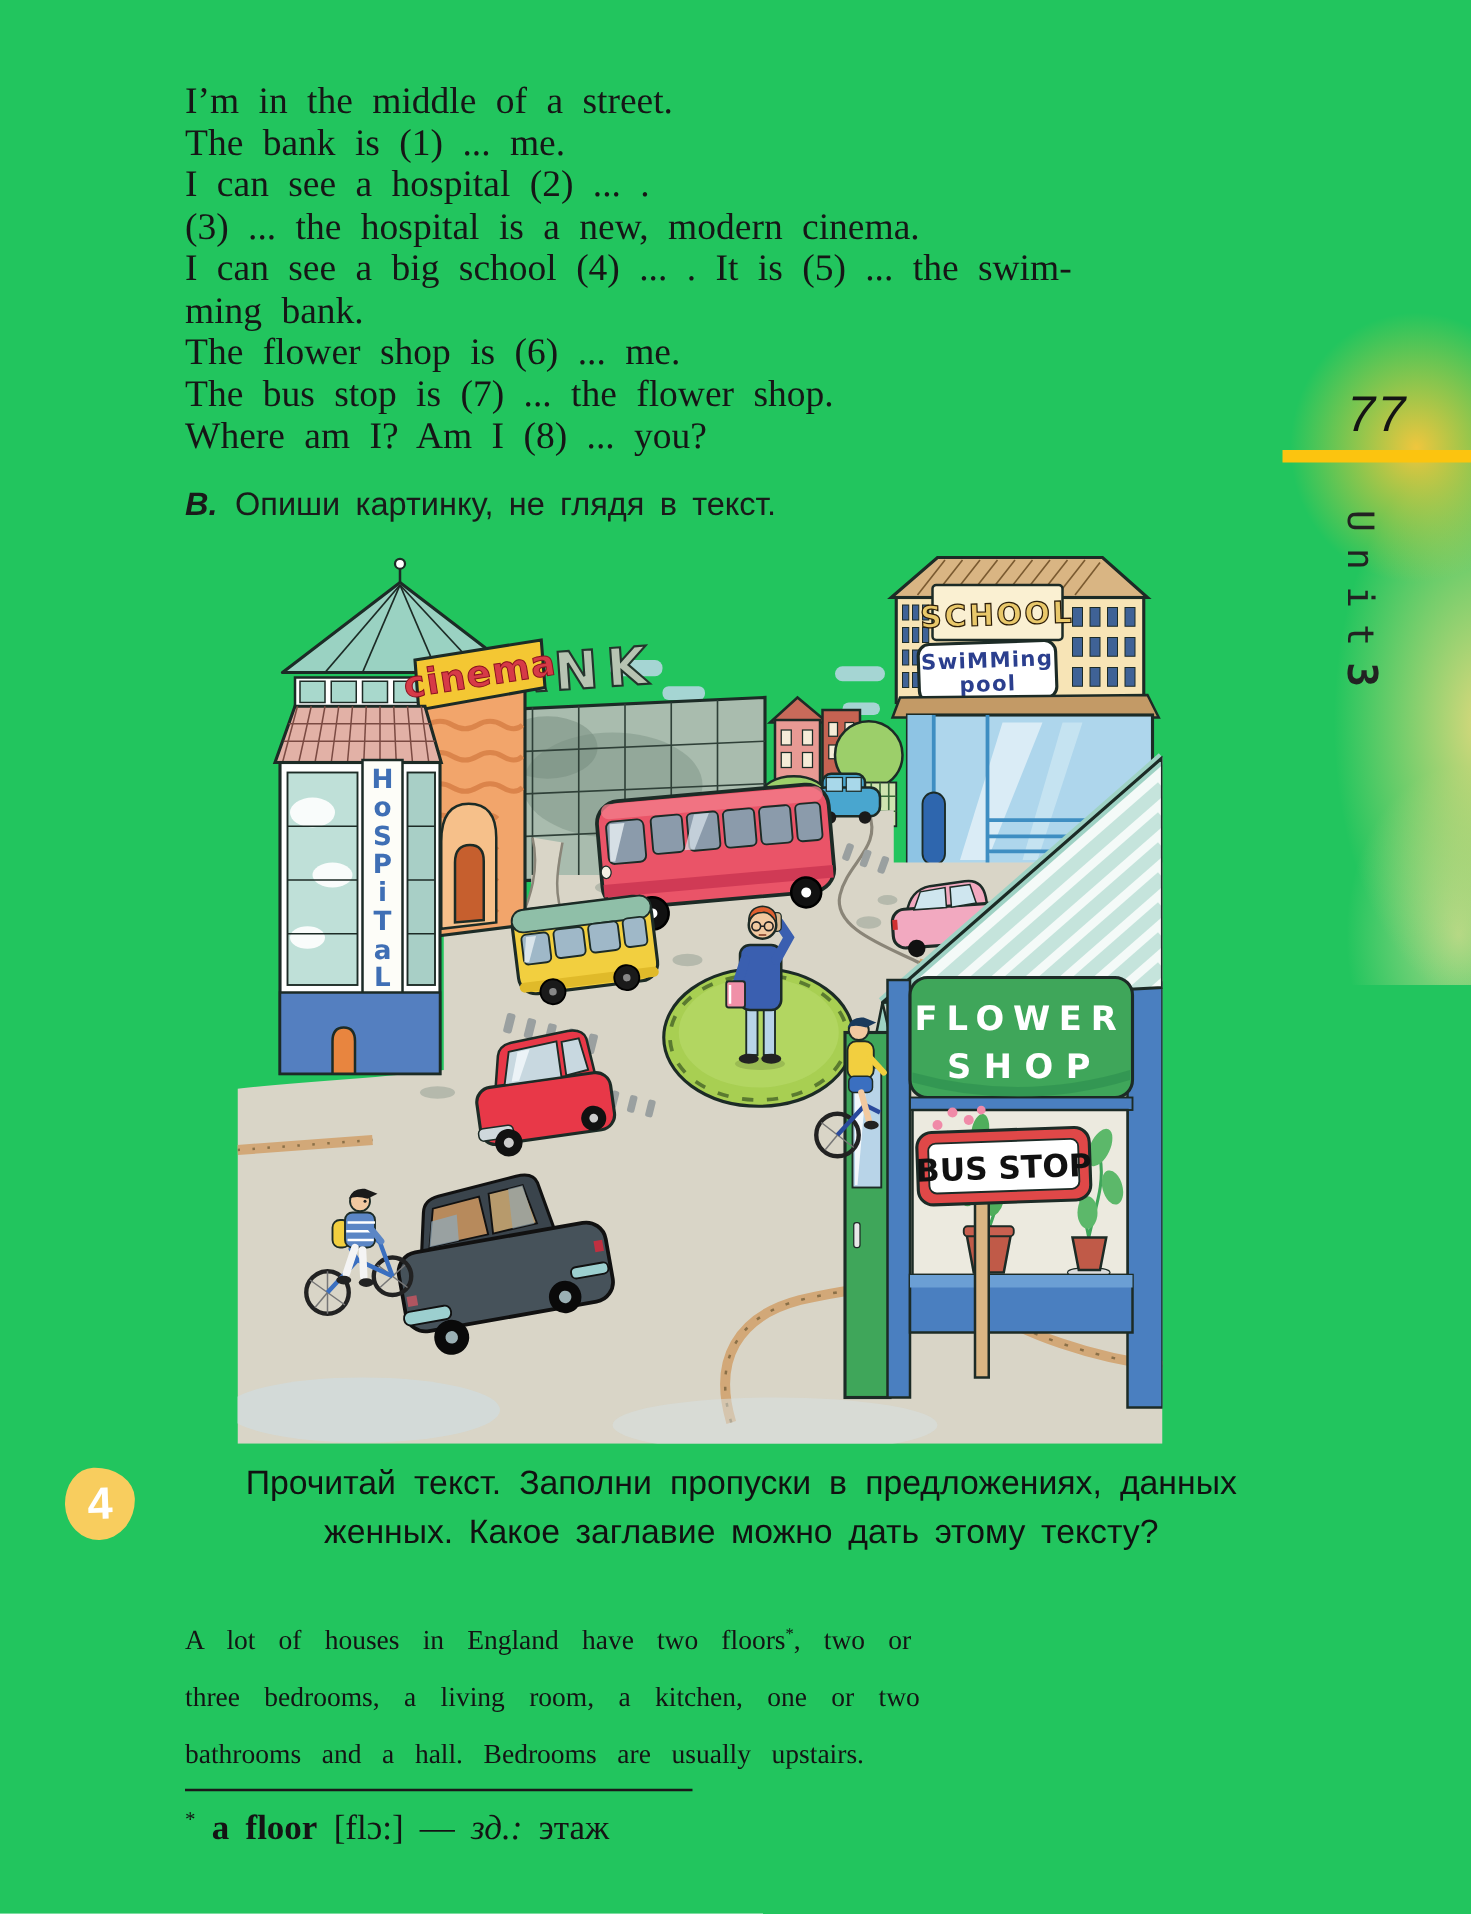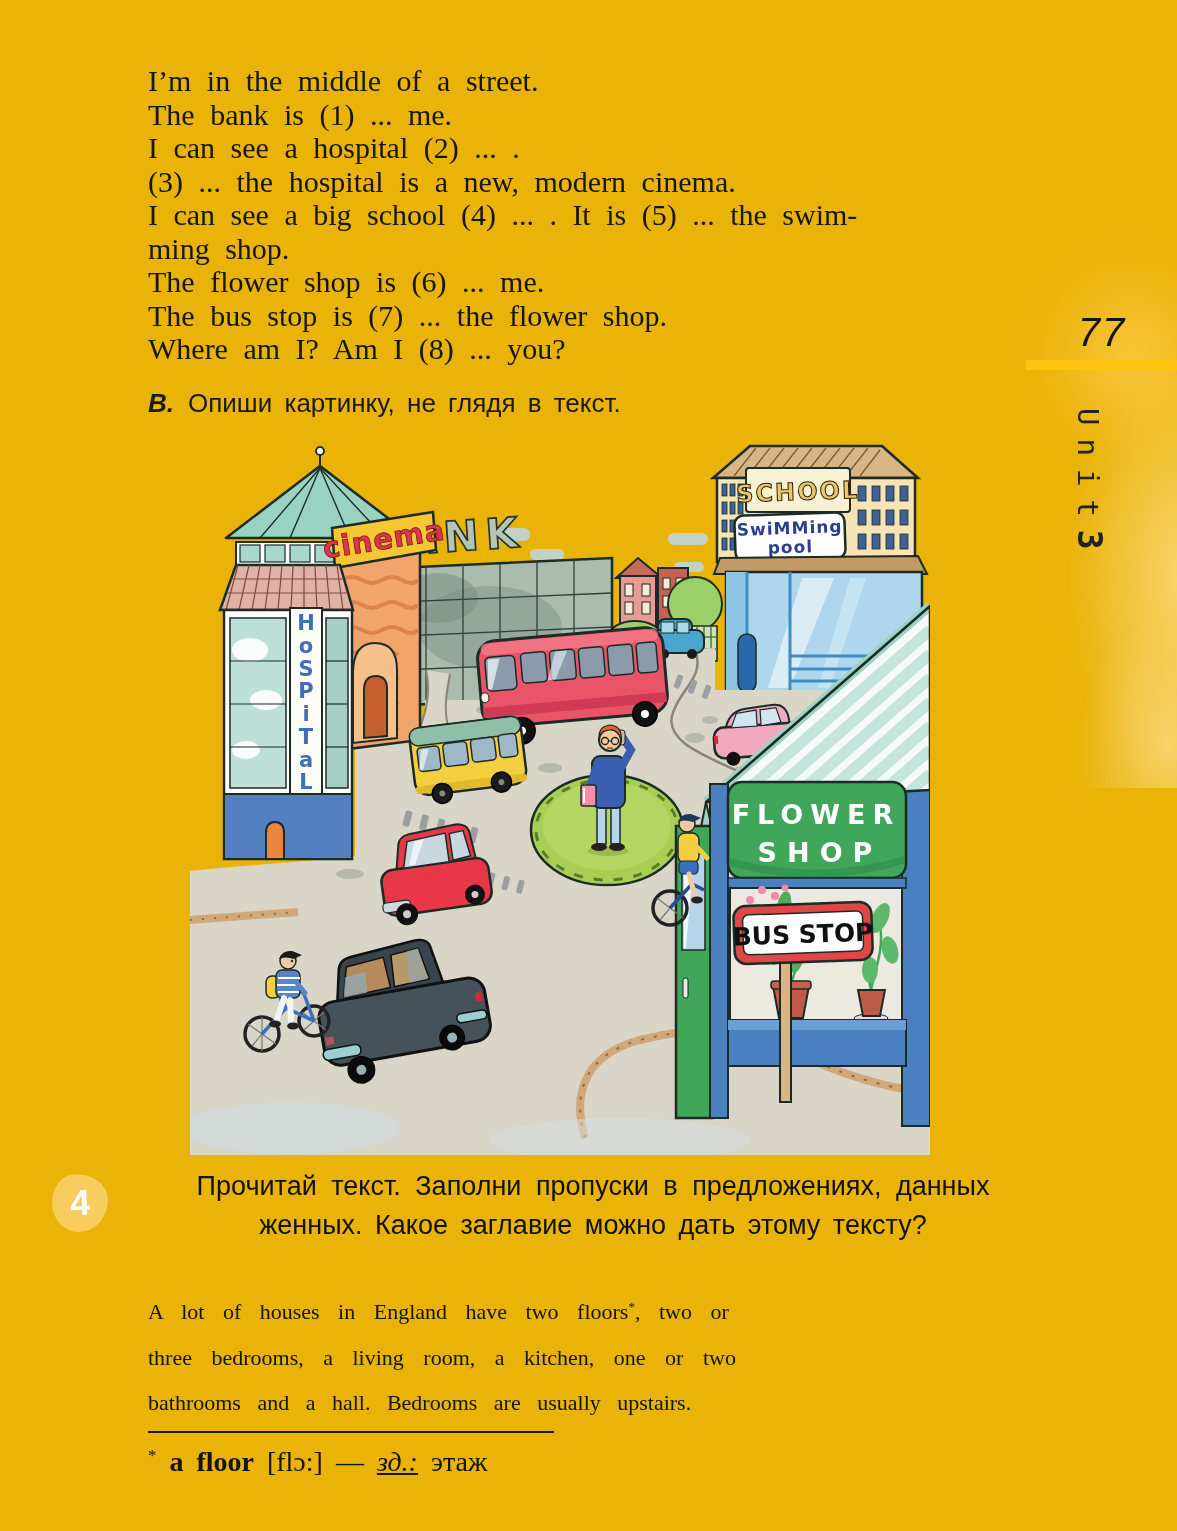--- a/index.html
+++ b/index.html
@@ -1,16 +1,16 @@
 <!DOCTYPE html>
 <html><head>
 <meta charset="utf-8">
 <style>
   html,body{margin:0;padding:0;background:#fff;}
-  #page{position:relative;width:1177px;height:1531px;background:#eab308;overflow:hidden;
+  #page{position:relative;width:1177px;height:1531px;background:#22c55e;overflow:hidden;
         font-family:"Liberation Serif", serif;color:#141414;}
   .serifline{white-space:nowrap;}
   #exercise-text{position:absolute;left:148px;top:64px;width:900px;
     font-size:30px;line-height:33.5px;word-spacing:8px;color:#161616;}
   #instruction-b{position:absolute;left:148px;top:388px;width:700px;
     font-family:"Liberation Sans", sans-serif;font-size:26px;color:#1a1a1a;word-spacing:5px;}
   #instruction-b .blabel{font-weight:bold;font-style:italic;margin-right:14px;}
   #illustration{position:absolute;left:190px;top:438px;width:740px;height:717px;}
   
   #sidebar-glow{position:absolute;right:0;top:248px;width:200px;height:540px;pointer-events:none;
@@ -38,35 +38,35 @@
   #ex4-text .l3{word-spacing:5px;}
   #passage{position:absolute;left:148px;top:1284px;width:890px;
     font-size:22px;line-height:45.5px;color:#141414;}
   #passage .p1{word-spacing:13px;}
   #passage .p2{word-spacing:14px;}
   #passage .p3{word-spacing:11px;}
   sup{font-size:60%;vertical-align:super;}
   #footnote-rule{position:absolute;left:148px;top:1431px;width:406px;height:2px;background:#1a1a1a;}
   #footnote{position:absolute;left:148px;top:1446px;width:700px;font-size:28px;color:#141414;word-spacing:6px;}
   #footnote .term{font-weight:bold;}
-  #footnote .abbr{font-style:italic;text-decoration:underline;}
+  #footnote .abbr{font-style:italic;}
   svg text{font-family:"DejaVu Sans", sans-serif;}
 </style>
 </head>
 <body>
 
 <div id="page">
 
   <div id="exercise-text">
     <div class="serifline">I’m in the middle of a street.</div>
     <div class="serifline">The bank is (1) ... me.</div>
     <div class="serifline">I can see a hospital (2) ... .</div>
     <div class="serifline">(3) ... the hospital is a new, modern cinema.</div>
     <div class="serifline">I can see a big school (4) ... . It is (5) ... the swim-</div>
-    <div class="serifline">ming shop.</div>
+    <div class="serifline">ming bank.</div>
     <div class="serifline">The flower shop is (6) ... me.</div>
     <div class="serifline">The bus stop is (7) ... the flower shop.</div>
     <div class="serifline">Where am I? Am I (8) ... you?</div>
   </div>
 
   <div id="instruction-b">
     <span class="blabel">В.</span><span>Опиши картинку, не глядя в текст.</span>
   </div>
 
   <div id="sidebar-glow"></div>

